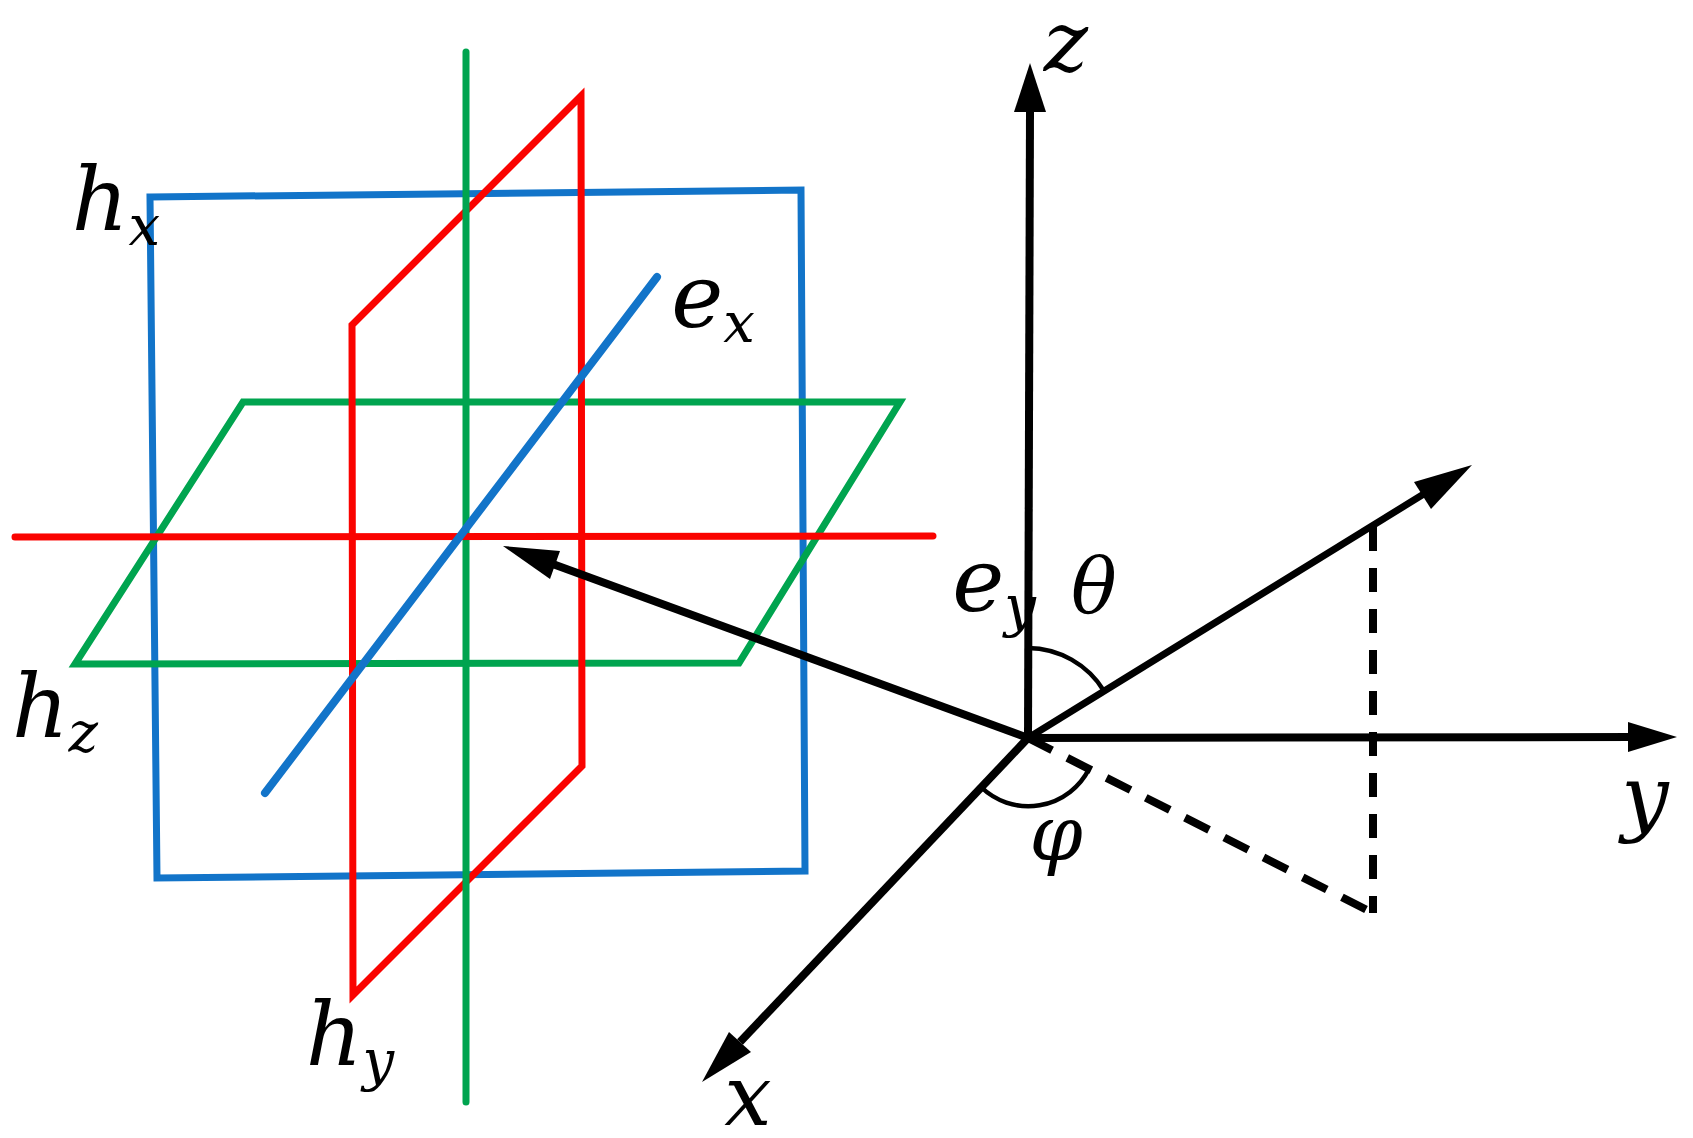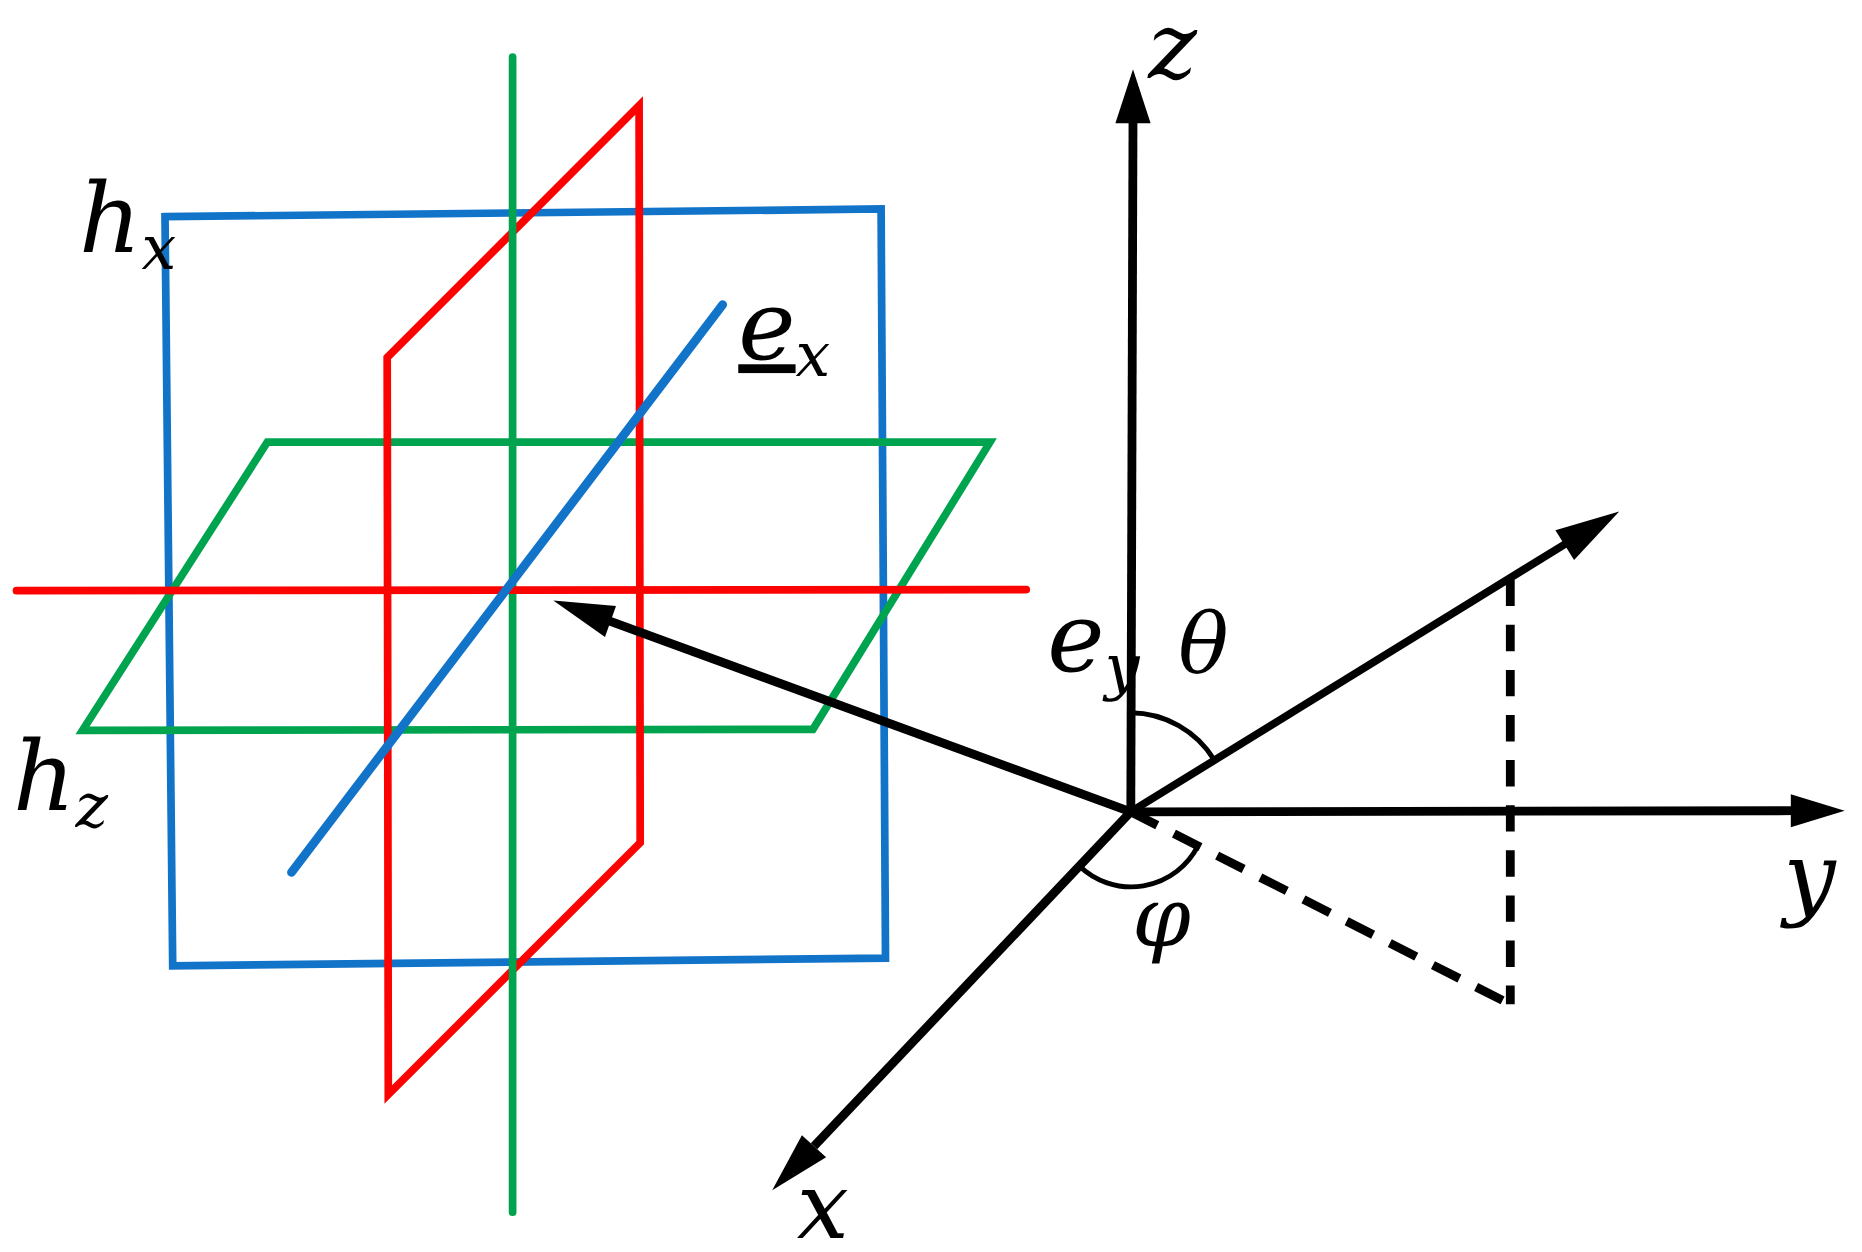--- a/index.html
+++ b/index.html
@@ -63,26 +63,27 @@
 
     <line x1="1373" y1="527" x2="1373" y2="913" stroke="#000" stroke-width="8" stroke-dasharray="24 17"></line>
 
     <path d="M 1028,648 A 90,90 0 0 1 1104,691" fill="none" stroke="#000" stroke-width="4.5"></path>
 
     <path d="M 981,787 A 68,68 0 0 0 1089,769" fill="none" stroke="#000" stroke-width="4.5"></path>
   </svg>
 
   <div class="lbl lbl-field" style="left:116px;top:205px;"><span class="m">h</span><span class="s">x</span></div>
 
-  <div class="lbl lbl-field" style="left:713px;top:302px;text-decoration:underline;"><span class="m">e</span><span class="s">x</span></div>
+  <div class="lbl lbl-field" style="left:713px;top:302px;"><span class="m">e</span><span class="s">x</span></div>
 
   <div class="lbl lbl-field" style="left:950px;top:586px;margin-left:44px;"><span class="m">e</span><span class="s">y</span></div>
 
   <div class="lbl lbl-field" style="left:55px;top:712px;"><span class="m">h</span><span class="s">z</span></div>
 
+  <div class="lbl lbl-field" style="left:350px;top:1040px;"><span class="m">h</span><span class="s">y</span></div>
 
 
   <div class="lbl lbl-axis" style="left:1066px;top:42px;">z</div>
 
   <div class="lbl lbl-axis" style="left:1645px;top:796px;">y</div>
 
   <div class="lbl lbl-axis" style="left:748px;top:1096px;">x</div>
 
   <div class="lbl lbl-angle" style="left:1094px;top:586px;">θ</div>
 

